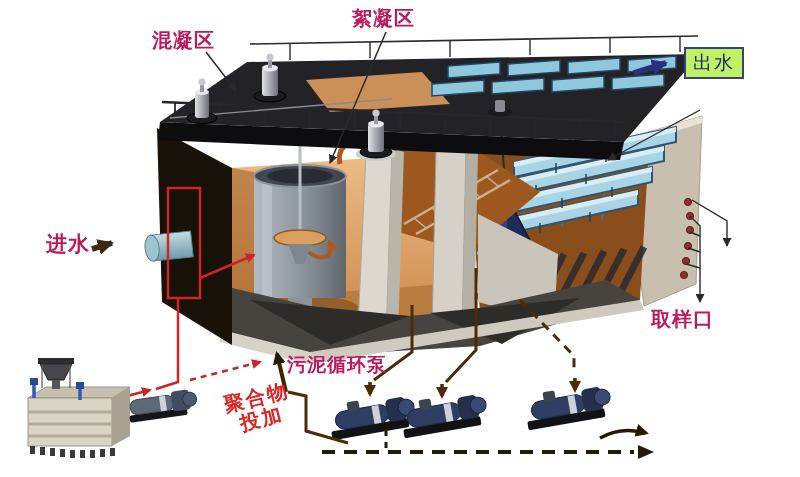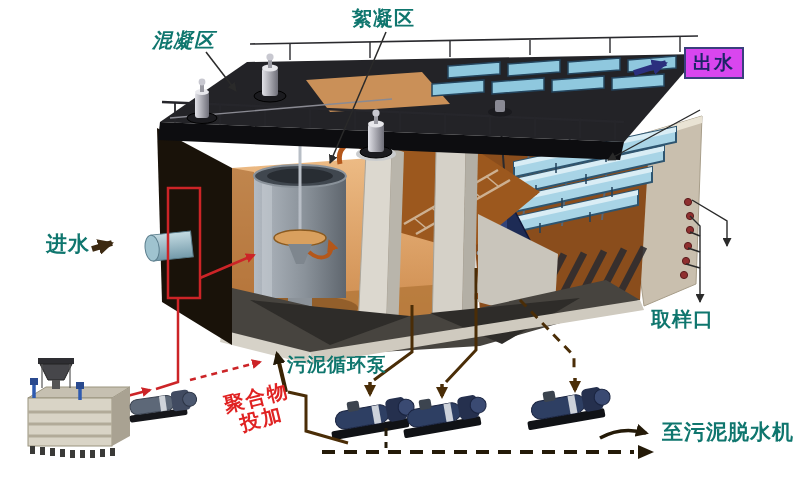--- a/index.html
+++ b/index.html
@@ -1,30 +1,30 @@
 <!DOCTYPE html>
 <html><head>
 <meta charset="utf-8">
 <style>
   html,body{margin:0;padding:0;background:#fff;}
   #stage{
     position:relative;width:800px;height:477px;background:#ffffff;overflow:hidden;
     font-family:"DejaVu Sans","Liberation Sans",sans-serif;
   }
   #stage svg{position:absolute;left:0;top:0;}
-  .lbl{position:absolute;color:#0f766e;font-weight:700;white-space:nowrap;letter-spacing:1px;}
-  .lbl-coag{left:152px;top:27px;font-size:20px;font-style:italic;}
+  .lbl{position:absolute;color:#be185d;font-weight:700;white-space:nowrap;letter-spacing:1px;}
+  .lbl-coag{left:152px;top:27px;font-size:20px;}
   .lbl-floc{left:352px;top:5px;font-size:20px;}
   .lbl-in{left:46px;top:230px;font-size:21px;}
   .lbl-sample{left:651px;top:306px;font-size:20px;font-family:Liberation Serif, serif;}
   .lbl-sludgepump{left:287px;top:352px;font-size:19px;}
   .lbl-dewater{left:662px;top:418px;font-size:21px;}
   .box-out{
-    position:absolute;left:684px;top:47px;font-size:19px;font-weight:700;color:#1c2468;
-    border:2px solid #3a3f7e;background:#d946ef;padding:1px 7px;letter-spacing:2px;
+    position:absolute;left:684px;top:47px;font-size:19px;font-weight:400;color:#1c2468;
+    border:2px solid #3a3f7e;background:#bef264;padding:1px 7px;letter-spacing:2px;
   }
   .lbl-polymer{
     position:absolute;left:193px;top:386px;width:132px;text-align:center;
     color:#e02222;font-size:20px;font-weight:700;line-height:1.1;
     transform:rotate(-14deg);letter-spacing:2px;
   }
 </style>
 </head>
 <body>
 
@@ -366,15 +366,14 @@
 <div class="lbl lbl-coag">混凝区</div>
 <div class="lbl lbl-floc">絮凝区</div>
 <div class="box-out">出水</div>
 <div class="lbl lbl-in">进水</div>
 <div class="lbl lbl-sludgepump">污泥循环泵</div>
 <div class="lbl lbl-sample">取样口</div>
 <div class="lbl-polymer">
   <div>聚合物</div>
   <div>投加</div>
 </div>
-<div class="lbl lbl-dewater">至污泥脱水机</div>
 
 </div>
 
 </body></html>

